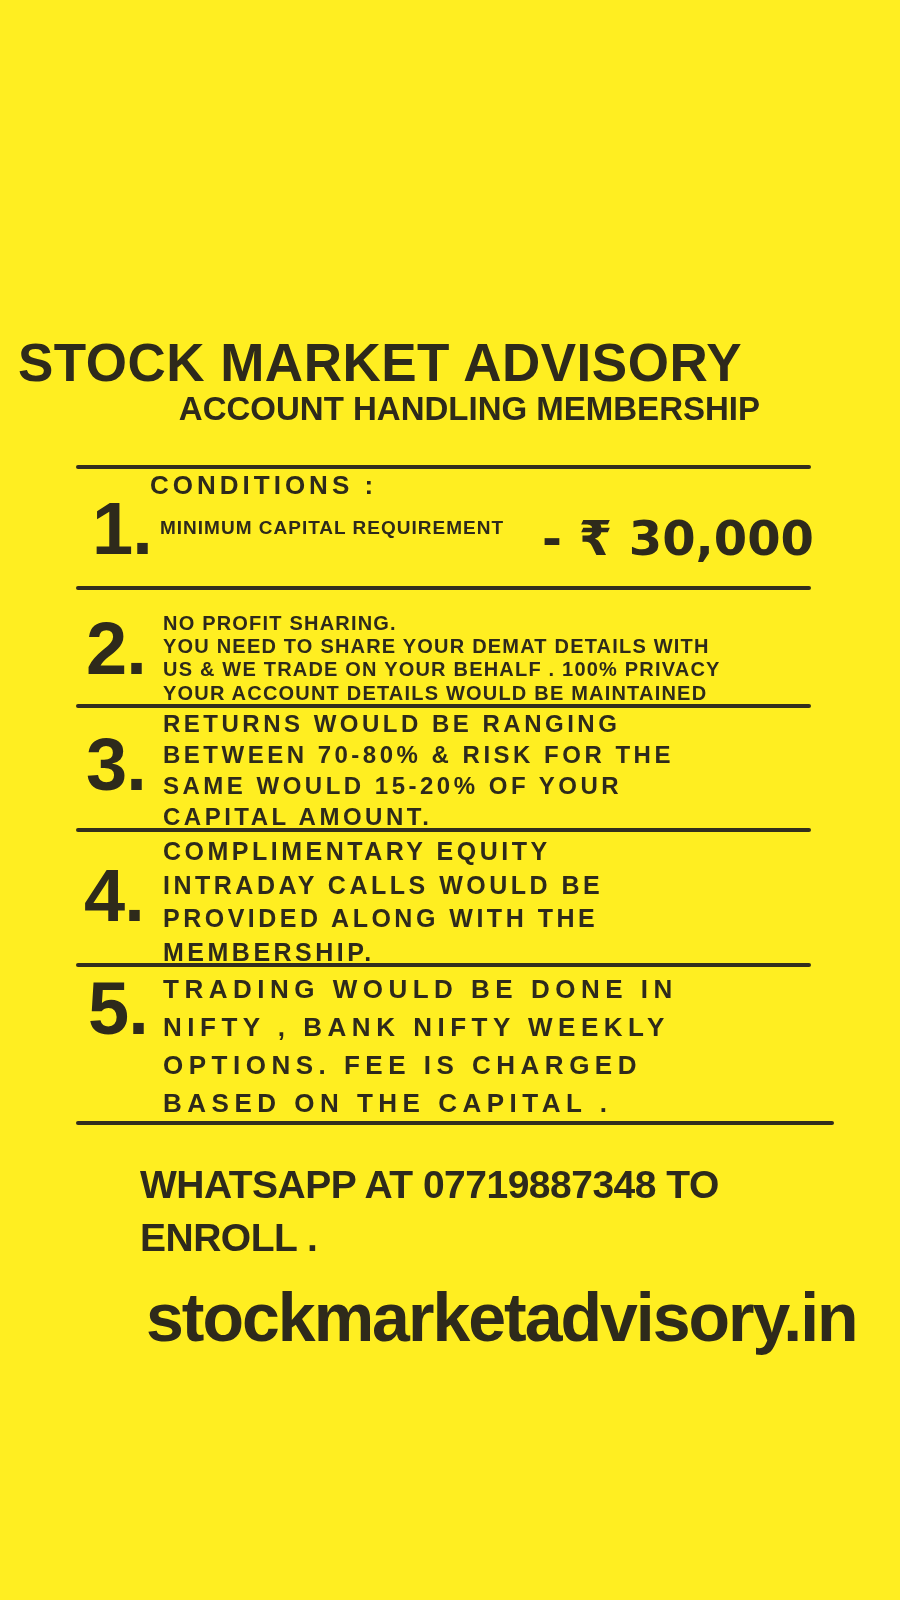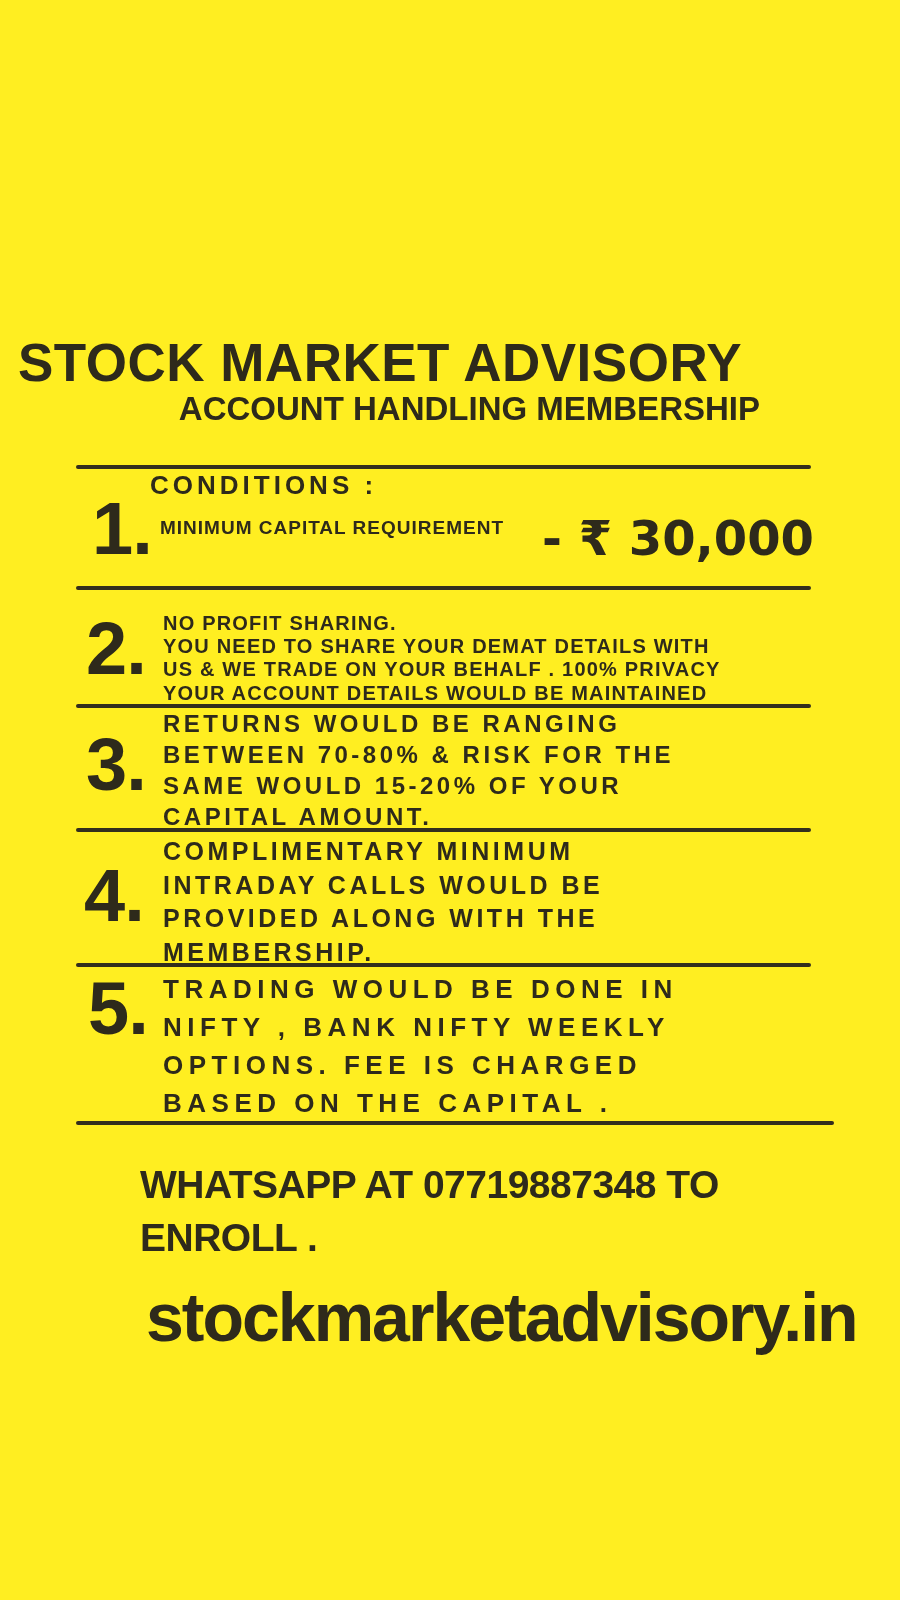--- a/index.html
+++ b/index.html
@@ -73,21 +73,21 @@
     <div>RETURNS WOULD BE RANGING</div>
     <div>BETWEEN 70-80% &amp; RISK FOR THE</div>
     <div>SAME WOULD 15-20% OF YOUR</div>
     <div>CAPITAL AMOUNT.</div>
   </div>
 
   <div class="rule rule-4"></div>
 
   <div class="abs num num-4">4.</div>
   <div class="textblock sec4">
-    <div>COMPLIMENTARY MINIMUM</div>
+    <div>COMPLIMENTARY EQUITY</div>
     <div>INTRADAY CALLS WOULD BE</div>
     <div>PROVIDED ALONG WITH THE</div>
     <div>MEMBERSHIP.</div>
   </div>
 
   <div class="rule rule-5"></div>
 
   <div class="abs num num-5">5.</div>
   <div class="textblock sec5">
     <div>TRADING WOULD BE DONE IN</div>

